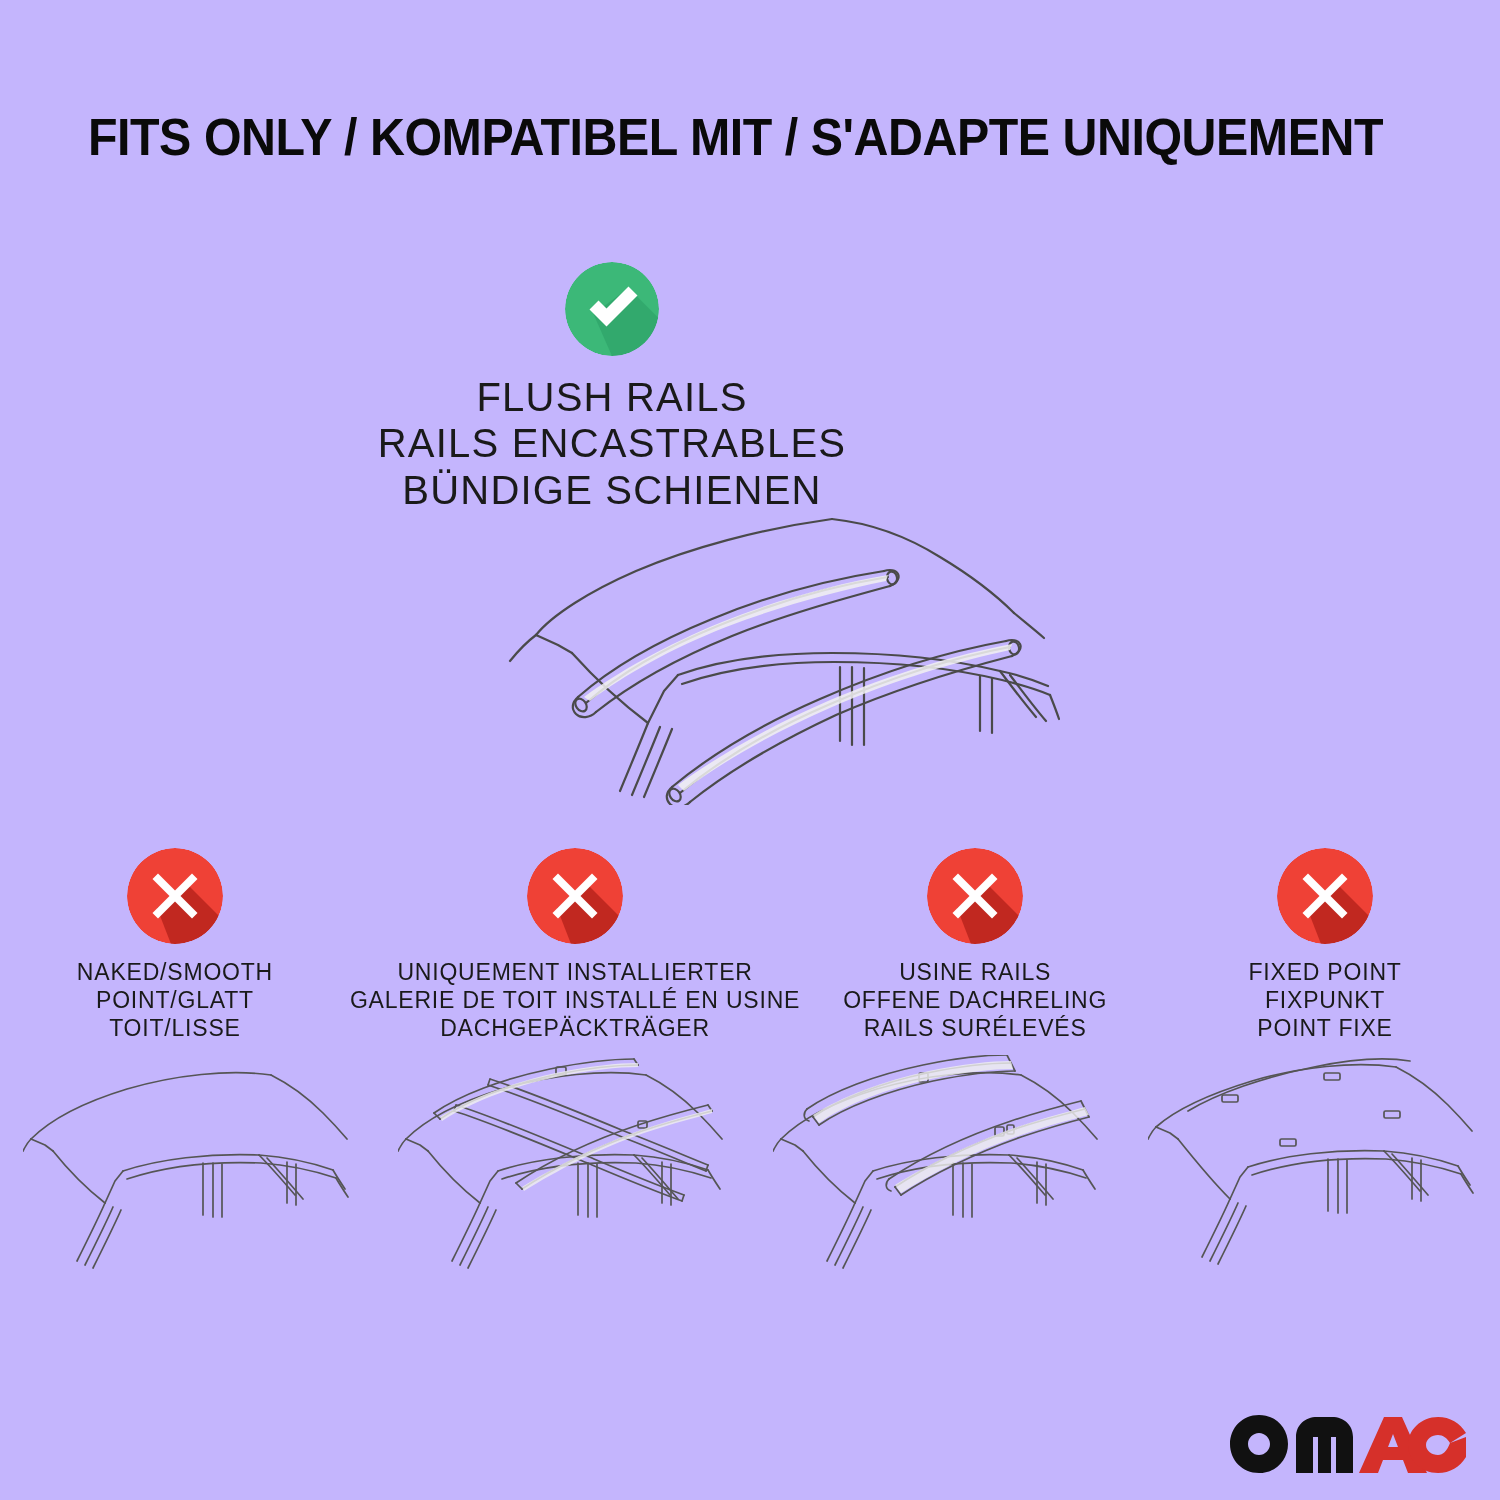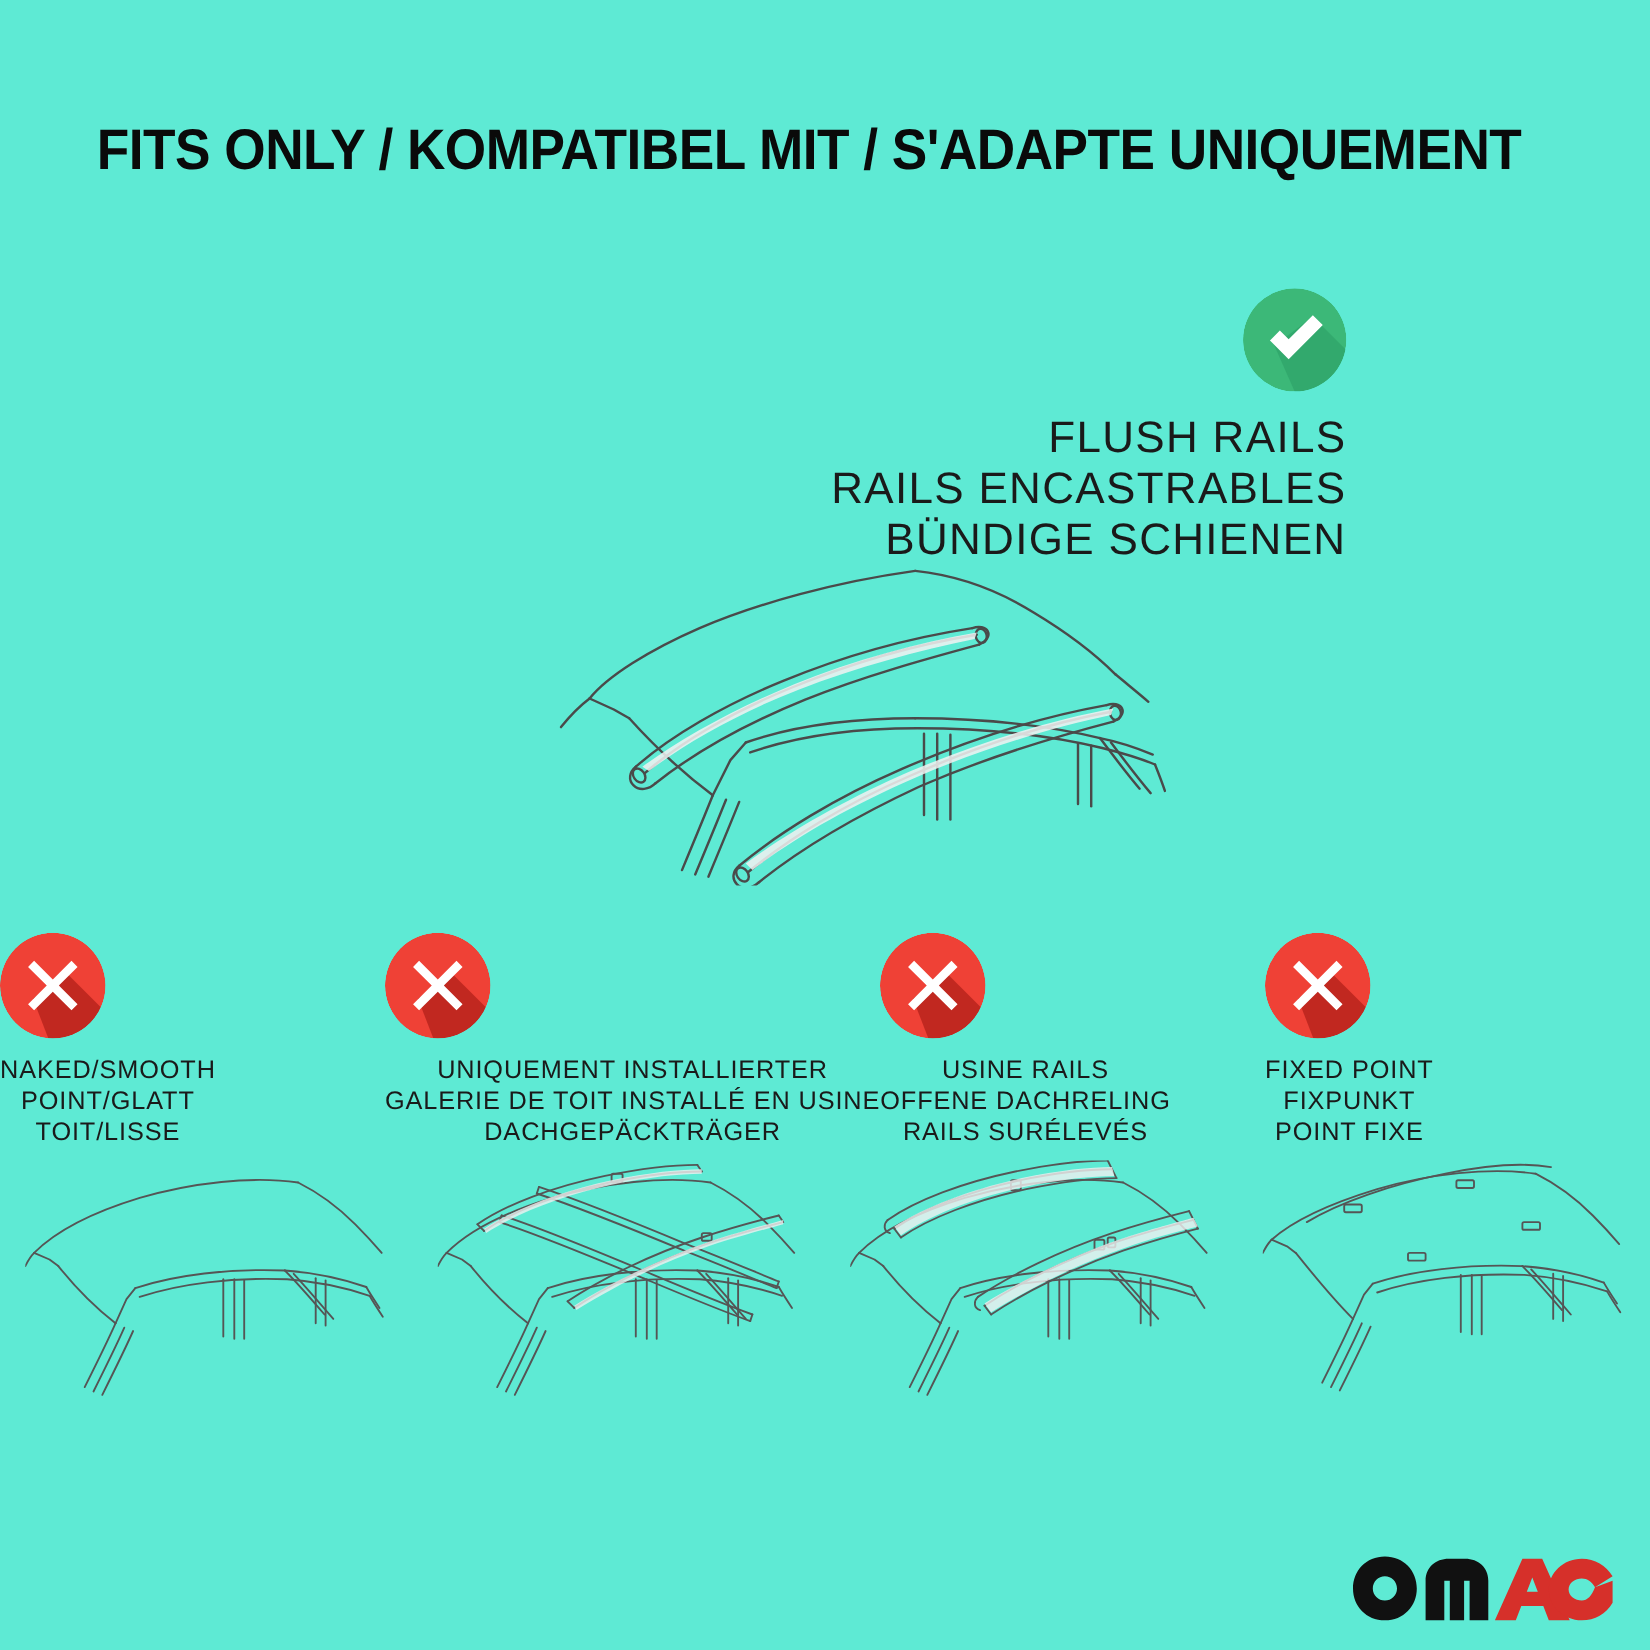--- a/index.html
+++ b/index.html
@@ -5,21 +5,21 @@
   * { margin:0; padding:0; box-sizing:border-box; }
   html, body {
     width:1500px; height:1500px;
     background:#ffffff;
     font-family:"Liberation Sans", sans-serif;
     overflow:hidden;
   }
   #page {
     position:relative;
     width:1500px; height:1500px;
-    background:#5eead4;
+    background:#c4b5fd;
     text-decoration:underline;
   }
 
   
   .title {
     position:absolute;
     left:88px; top:110px;
     width:1340px;
     font-family:"Liberation Sans", sans-serif;
     font-weight:bold;
@@ -30,21 +30,21 @@
     transform:scaleX(0.93);
     transform-origin:left center;
     line-height:1.05;
   }
 
   
   .fit-block {
     position:absolute;
     left:0; top:262px;
     width:1224px;
-    text-align:right;
+    text-align:center;
   }
   .badge {
     position:relative;
     display:inline-block;
     width:94px; height:94px;
     border-radius:50%;
     overflow:hidden;
   }
   .badge svg { position:absolute; left:0; top:0; }
 
@@ -69,21 +69,21 @@
   .cols {
     position:absolute;
     left:0; top:848px;
     width:1500px; height:260px;
     display:flex;
   }
   .col {
     flex:1 1 0;
     display:flex;
     flex-direction:column;
-    align-items:flex-start;
+    align-items:center;
   }
   .col .badge { width:96px; height:96px; }
   .col-label {
     margin-top:14px;
     font-family:"Liberation Sans", sans-serif;
     font-weight:300;
     font-size:23px;
     line-height:1.22;
     letter-spacing:0.8px;
     color:#1a1a1a;

